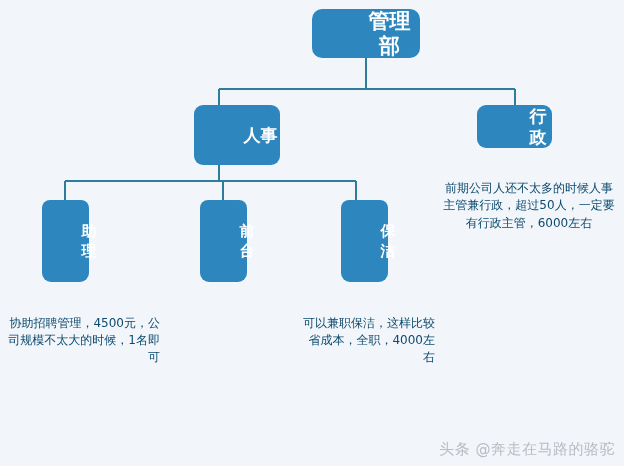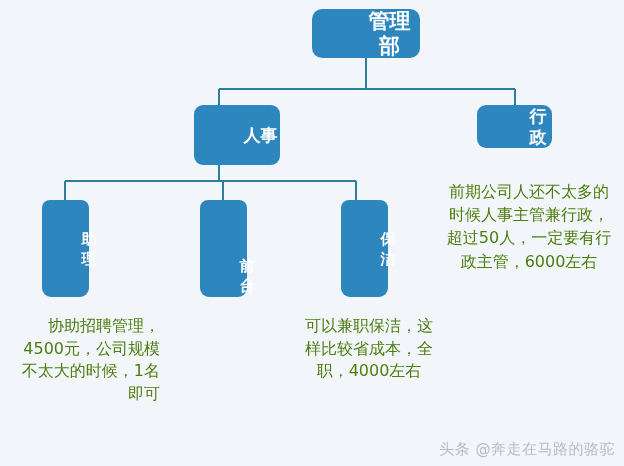--- a/index.html
+++ b/index.html
@@ -72,42 +72,42 @@
     top: 105px;
     width: 75px;
     height: 43px;
     font-size: 17px;
   }
 
   
   .node-tall {
     top: 200px;
     width: 46px;
-    height: 97px;
+    height: 82px;
     font-size: 15px;
     border-radius: 8px 8px 9px 9px;
     align-items: center;
     padding-top: 2px;
   }
 
   .node-assistant { left: 42px; }
-  .node-front     { left: 200px; align-items: flex-end; }
+  .node-front     { left: 200px; }
   .node-clean     { left: 341px; }
 
   .node-tall .vtext {
     width: 1em;
     word-break: break-all;
     line-height: 1.32;
   }
 
   
   .desc {
     position: absolute;
-    color: #4d7c0f;
-    font-size: 16px;
+    color: #0c4a6e;
+    font-size: 12px;
     line-height: 1.42;
     white-space: pre-line;
     box-sizing: border-box;
   }
 
   .desc-assistant {
     left: 8px;
     top: 315px;
     width: 152px;
     text-align: right;
@@ -117,21 +117,21 @@
     left: 168px;
     top: 315px;
     width: 130px;
     text-align: left;
   }
 
   .desc-clean {
     left: 303px;
     top: 315px;
     width: 132px;
-    text-align: center;
+    text-align: right;
   }
 
   .desc-admin {
     left: 443px;
     top: 180px;
     width: 172px;
     text-align: center;
     line-height: 1.45;
   }
 

